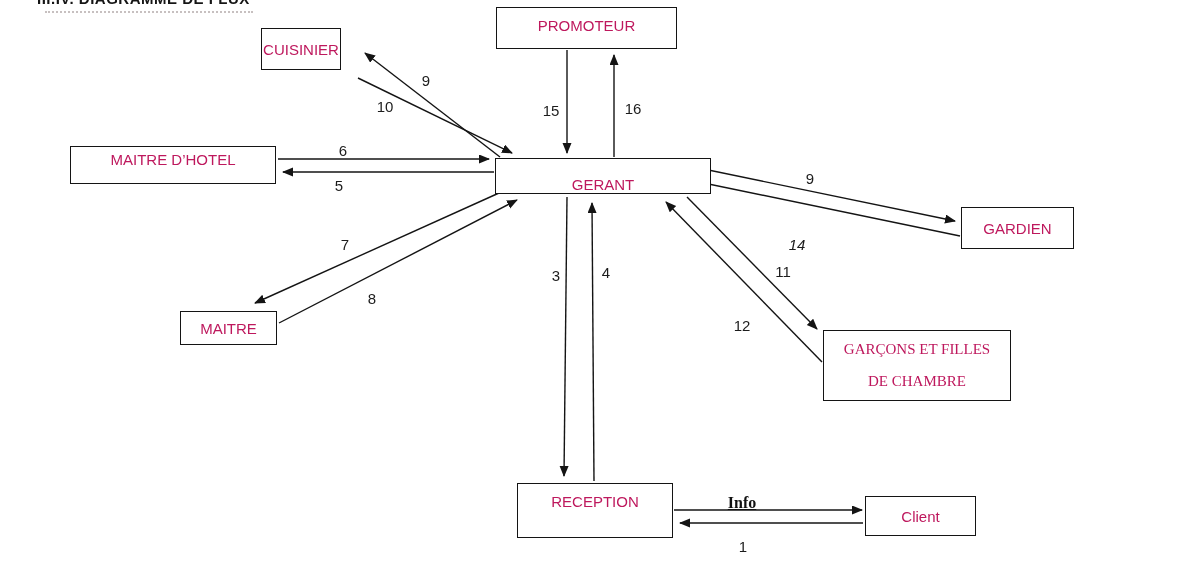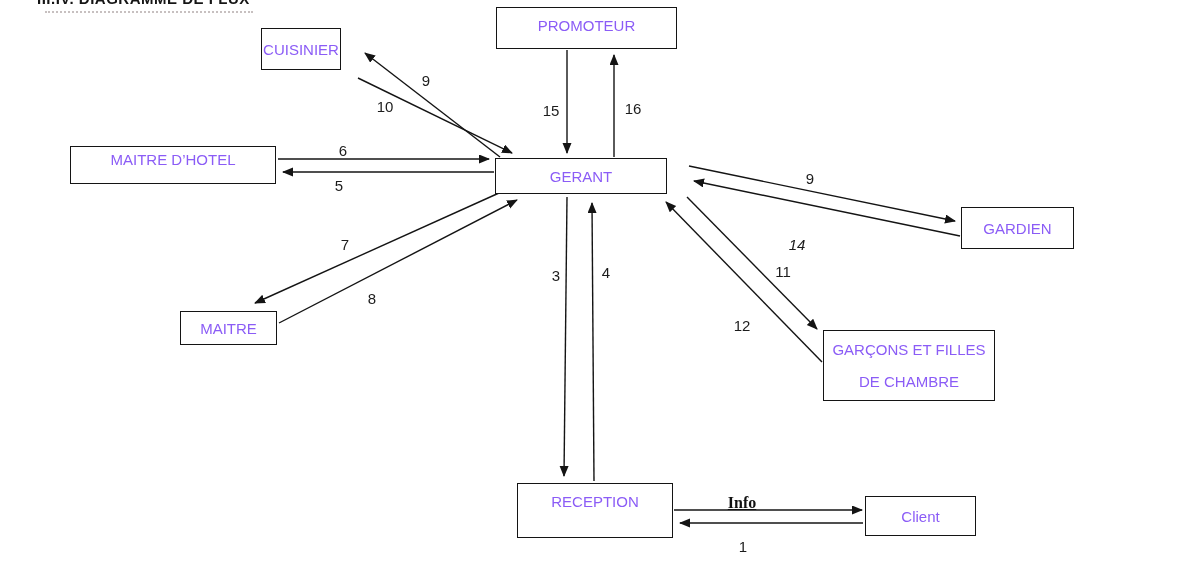--- a/index.html
+++ b/index.html
@@ -12,21 +12,21 @@
     color:#1c1c1c;
   }
   .box{
     position:absolute;
     border:1.5px solid #141414;
     background:#ffffff;
     display:flex;
     align-items:center;
     justify-content:center;
     font-size:15px;
-    color:#8b5cf6;
+    color:#be185d;
     box-sizing:border-box;
     text-align:center;
     white-space:nowrap;
   }
   .box.two-line{flex-direction:column;gap:15px;white-space:nowrap;}
   .num{
     position:absolute;
     transform:translate(-50%,-50%);
     font-size:15px;
     color:#1c1c1c;
@@ -97,33 +97,33 @@
   </div>
 
   <div class="box" style="left:261px;top:28px;width:80px;height:42px;">
     <span>CUISINIER</span>
   </div>
 
   <div class="box" style="left:70px;top:146px;width:206px;height:38px;padding-bottom:12px;">
     <span>MAITRE D’HOTEL</span>
   </div>
 
-  <div class="box" style="left:495px;top:158px;width:172px;height:36px;">
+  <div class="box" style="left:495px;top:158px;width:216px;height:36px;align-items:flex-end;">
     <span>GERANT</span>
   </div>
 
   <div class="box" style="left:961px;top:207px;width:113px;height:42px;">
     <span>GARDIEN</span>
   </div>
 
   <div class="box" style="left:180px;top:311px;width:97px;height:34px;">
     <span>MAITRE</span>
   </div>
 
-  <div class="box two-line" style="left:823px;top:330px;width:172px;height:71px;">
+  <div class="box two-line" style="left:823px;top:330px;width:188px;height:71px;font-family:Liberation Serif, serif;">
     <span>GARÇONS ET FILLES</span>
     <span>DE CHAMBRE</span>
   </div>
 
   <div class="box" style="left:517px;top:483px;width:156px;height:55px;padding-bottom:18px;">
     <span>RECEPTION</span>
   </div>
 
   <div class="box" style="left:865px;top:496px;width:111px;height:40px;">
     <span>Client</span>

